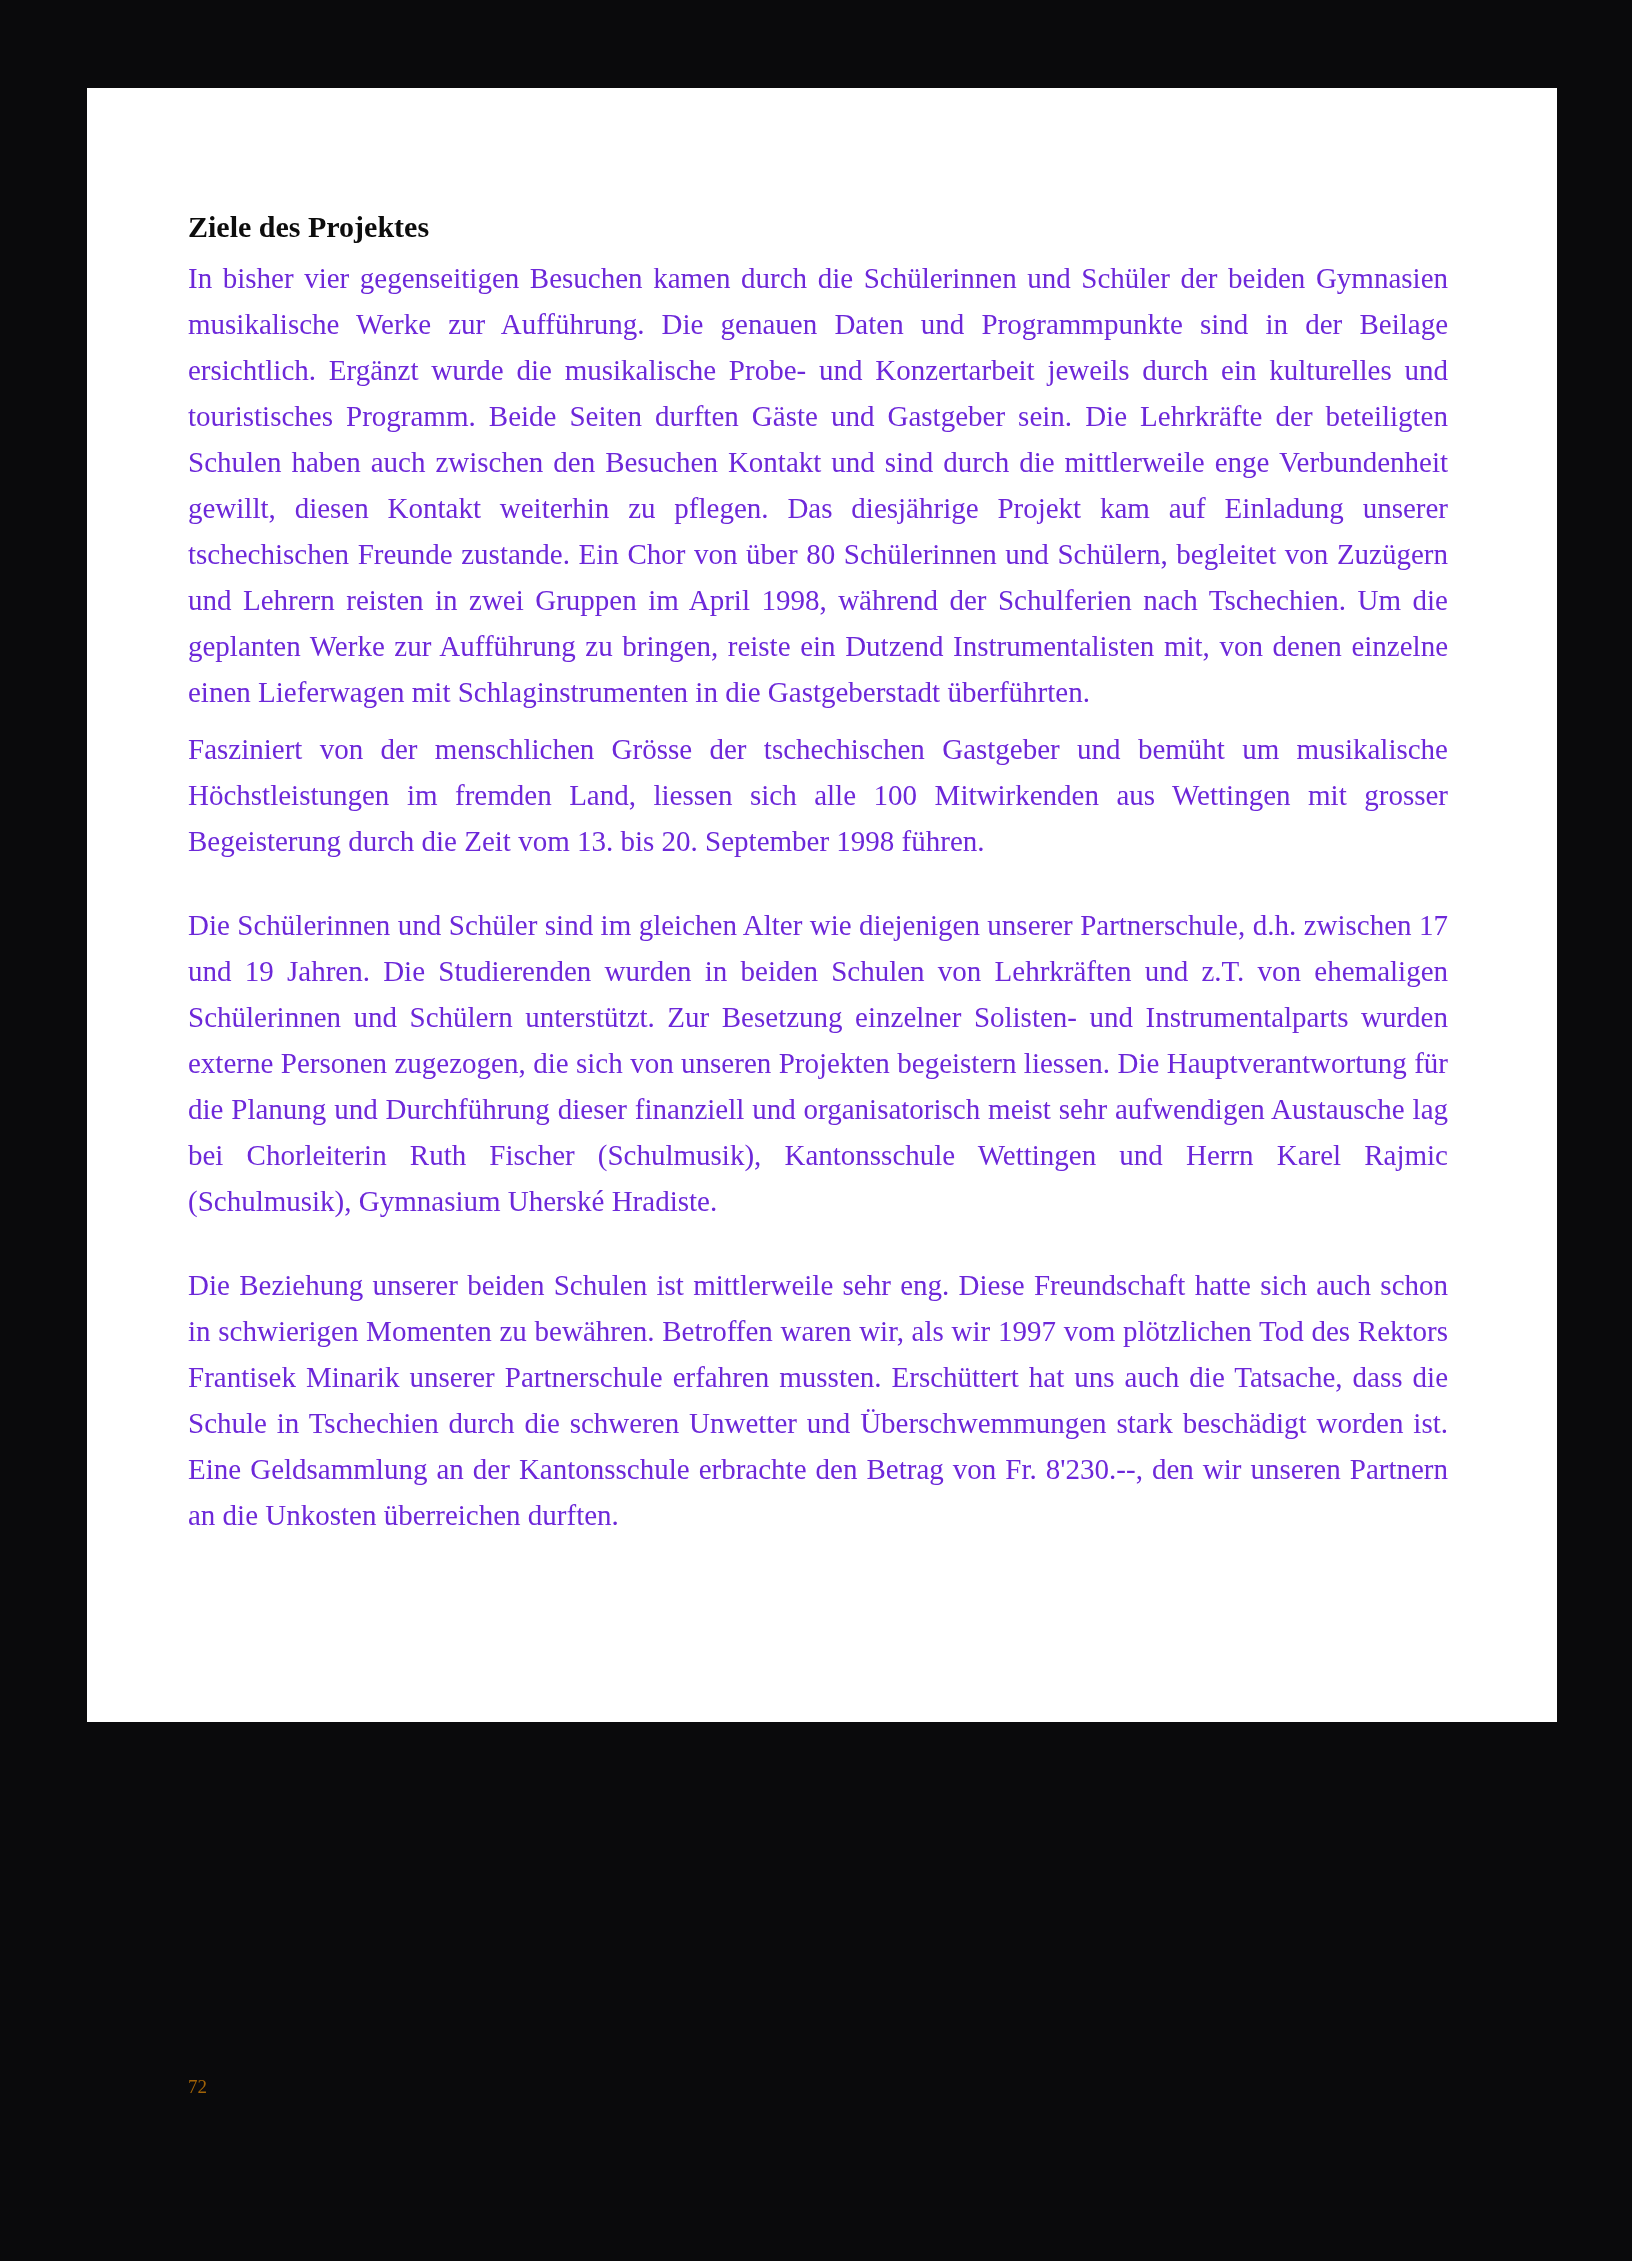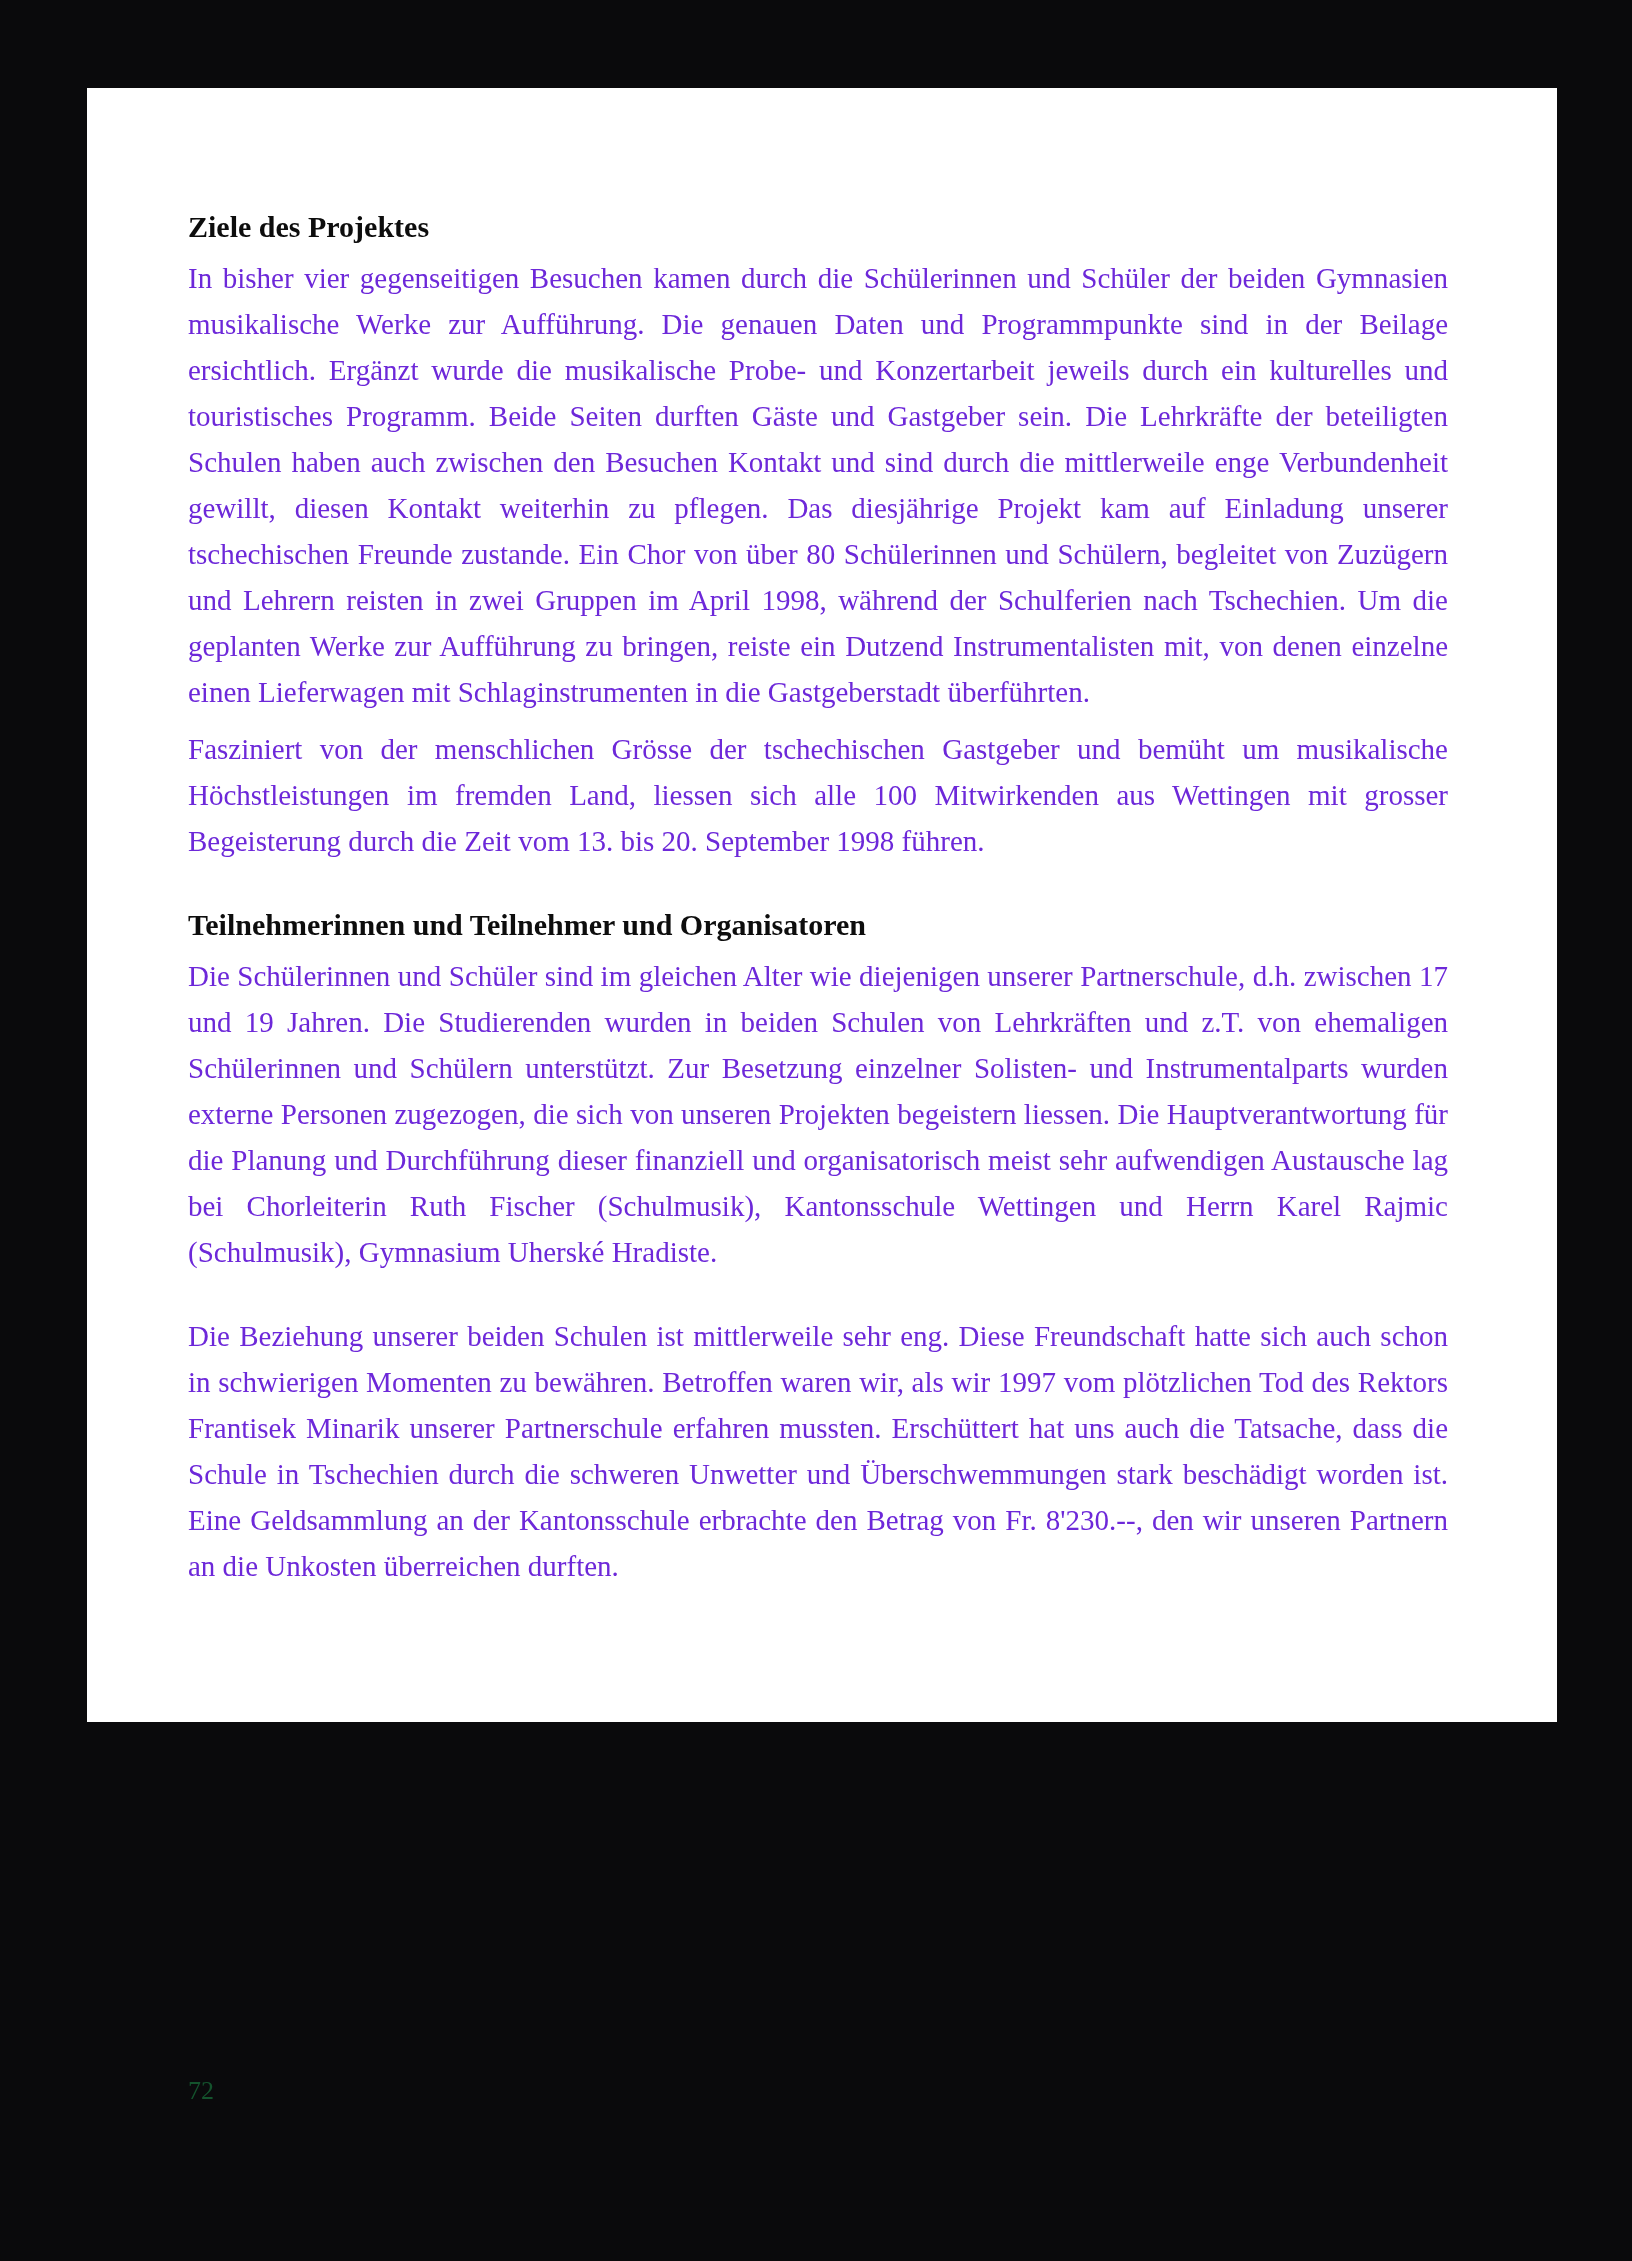--- a/index.html
+++ b/index.html
@@ -36,38 +36,37 @@
       margin: 0 0 11.4px 0;
       text-align: justify;
       hyphens: manual;
       color: #6d28d9;
     }
     .section { margin-bottom: 38px; }
     .section + .section { margin-top: 0; }
     .page-number {
       position: absolute;
       left: 101px; top: 1988px;
-      font-size: 26px;
-      color: #14532d;
+      font-size: 19px;
+      color: #a16207;
     }
   </style>
 </head>
 <body>
 
 <div class="page">
   <div class="content">
 
     <section class="section">
       <h2>Ziele des Projektes</h2>
       <p>In bisher vier gegenseitigen Besuchen kamen durch die Schülerinnen und Schüler der beiden Gymnasien musikalische Werke zur Aufführung. Die genauen Daten und Programmpunkte sind in der Beilage ersichtlich. Ergänzt wurde die musikalische Probe- und Konzertarbeit je­weils durch ein kulturelles und touristisches Programm. Beide Seiten durften Gäste und Gast­geber sein. Die Lehrkräfte der beteiligten Schulen haben auch zwischen den Besuchen Kon­takt und sind durch die mittlerweile enge Verbundenheit gewillt, diesen Kontakt weiterhin zu pflegen. Das diesjährige Projekt kam auf Einladung unserer tschechischen Freunde zustande. Ein Chor von über 80 Schülerinnen und Schülern, begleitet von Zuzügern und Lehrern reisten in zwei Gruppen im April 1998, während der Schulferien nach Tschechien. Um die geplanten Werke zur Aufführung zu bringen, reiste ein Dutzend Instrumentalisten mit, von denen ein­zelne einen Lieferwagen mit Schlaginstrumenten in die Gastgeberstadt überführten.</p>
       <p>Fasziniert von der menschlichen Grösse der tschechischen Gastgeber und bemüht um musika­lische Höchstleistungen im fremden Land, liessen sich alle 100 Mitwirkenden aus Wettingen mit grosser Begeisterung durch die Zeit vom 13. bis 20. September 1998 führen.</p>
     </section>
 
     <section class="section" style="margin-top:38px;">
-      <h2>Teilnehmerinnen und Teilnehmer und Organisatoren</h2>
       <p>Die Schülerinnen und Schüler sind im gleichen Alter wie diejenigen unserer Partnerschule, d.h. zwischen 17 und 19 Jahren. Die Studierenden wurden in beiden Schulen von Lehrkräften und z.T. von ehemaligen Schülerinnen und Schülern unterstützt. Zur Besetzung einzelner So­listen- und Instrumentalparts wurden externe Personen zugezogen, die sich von unseren Pro­jekten begeistern liessen. Die Hauptverantwortung für die Planung und Durchführung dieser finanziell und organisatorisch meist sehr aufwendigen Austausche lag bei Chorleiterin Ruth Fischer (Schulmusik), Kantonsschule Wettingen und Herrn Karel Rajmic (Schulmusik), Gymnasium Uherské Hradiste.</p>
     </section>
 
     <section class="section" style="margin-top:38px;">
       <p>Die Beziehung unserer beiden Schulen ist mittlerweile sehr eng. Diese Freundschaft hatte sich auch schon in schwierigen Momenten zu bewähren. Betroffen waren wir, als wir 1997 vom plötzlichen Tod des Rektors Frantisek Minarik unserer Partnerschule erfahren mussten. Er­schüttert hat uns auch die Tatsache, dass die Schule in Tschechien durch die schweren Un­wetter und Überschwemmungen stark beschädigt worden ist. Eine Geldsammlung an der Kantonsschule erbrachte den Betrag von Fr. 8'230.--, den wir unseren Partnern an die Unko­sten überreichen durften.</p>
     </section>
 
   </div>
   <div class="page-number">72</div>
 </div>

